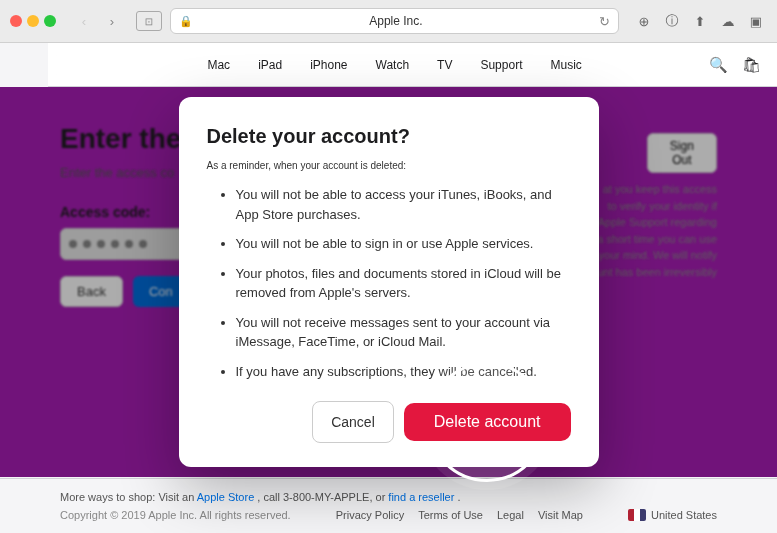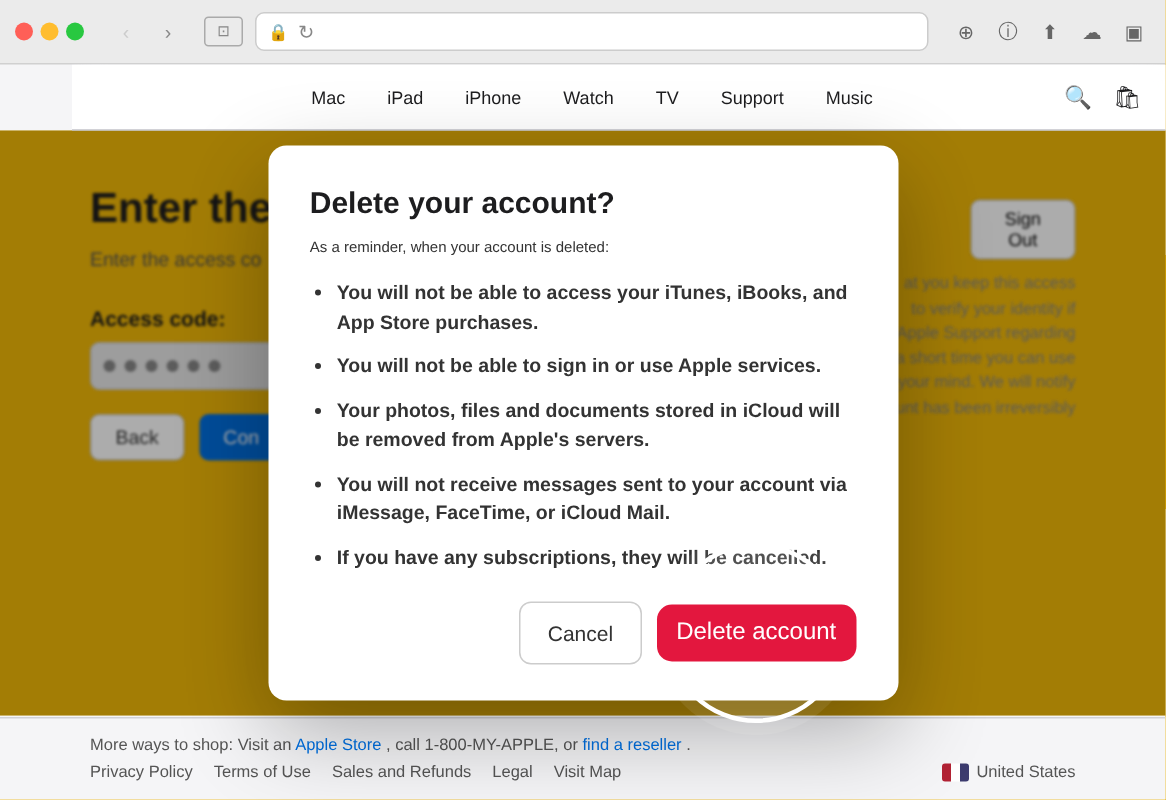--- a/index.html
+++ b/index.html
@@ -26,46 +26,46 @@
 
     
     .apple-nav { background: rgba(255,255,255,0.92); backdrop-filter: blur(10px); border-bottom: 1px solid #d2d2d7; display: flex; align-items: center; padding: 0 16px; height: 44px; margin-left: 48px; }
     .apple-logo { margin-right: 16px; font-size: 18px; color: #1d1d1f; }
     .nav-items { display: flex; flex: 1; justify-content: center; gap: 0; }
     .nav-item { padding: 0 14px; height: 44px; display: flex; align-items: center; font-size: 12px; color: #1d1d1f; cursor: pointer; }
     .nav-right { display: flex; align-items: center; gap: 14px; }
     .nav-icon-btn { background: none; border: none; cursor: pointer; color: #1d1d1f; font-size: 15px; }
 
     
-    .page-bg { background: #eab308; position: relative; }
+    .page-bg { background: #a21caf; position: relative; }
 
     
     .main-content { padding: 36px 60px 20px; position: relative; filter: blur(1px) brightness(0.97); }
     .page-title { font-size: 28px; font-weight: 600; color: #1d1d1f; margin-bottom: 10px; }
     .page-subtitle { font-size: 13px; color: #555; margin-bottom: 24px; max-width: 500px; }
     .access-code-label { font-size: 14px; font-weight: 600; color: #1d1d1f; margin-bottom: 8px; }
     .access-code-input { width: 180px; height: 32px; border: 1px solid #ccc; border-radius: 6px; background: #e8e8e8; display: flex; align-items: center; padding: 0 8px; gap: 6px; }
     .dot { width: 8px; height: 8px; border-radius: 50%; background: #888; }
     .btn-row { display: flex; gap: 10px; margin-top: 16px; }
     .btn-back { padding: 7px 16px; background: #fff; border: 1px solid #ccc; border-radius: 6px; font-size: 13px; cursor: pointer; color: #333; }
     .btn-continue { padding: 7px 16px; background: #0071e3; color: white; border: none; border-radius: 6px; font-size: 13px; cursor: pointer; }
 
     
     .modal-overlay { position: absolute; top: 0; left: 0; width: 100%; height: 100%; background: rgba(0,0,0,0.3); display: flex; align-items: center; justify-content: center; z-index: 100; }
     .modal { background: white; border-radius: 12px; padding: 28px 28px 24px; width: 420px; box-shadow: 0 20px 60px rgba(0,0,0,0.3); position: relative; }
     .modal-title { font-size: 20px; font-weight: 600; color: #1d1d1f; margin-bottom: 12px; }
     .modal-intro { font-size: 10px; color: #333; margin-bottom: 14px; }
-    .modal-list { margin-left: 18px; margin-bottom: 20px; font-weight: bold; }
+    .modal-list { margin-left: 29px; margin-bottom: 20px; }
     .modal-list li { font-size: 13px; color: #333; margin-bottom: 10px; line-height: 1.5; }
     .modal-actions { display: flex; justify-content: flex-end; gap: 10px; align-items: center; }
     .btn-cancel { padding: 12px 18px; background: white; border: 1px solid #ccc; border-radius: 8px; font-size: 14px; cursor: pointer; color: #333; }
 
     
     .delete-btn-wrapper { position: relative; }
-    .delete-btn { padding: 10px 13px; background: #e3173e; color: white; border: none; border-radius: 10px; font-size: 16px; font-weight: 500; cursor: pointer; position: relative; z-index: 2; }
+    .delete-btn { padding: 10px 30px; background: #e3173e; color: white; border: none; border-radius: 10px; font-size: 16px; font-weight: 500; cursor: pointer; position: relative; z-index: 2; }
     .spotlight-circle { position: absolute; width: 120px; height: 120px; border-radius: 50%; background: rgba(255,255,255,0.15); border: 3px solid white; top: 50%; left: 50%; transform: translate(-50%, -50%); z-index: 1; pointer-events: none; box-shadow: 0 0 0 8px rgba(255,255,255,0.08); }
 
     
     .footer { position: absolute; bottom: 0; left: 0; right: 0; background: #f5f5f7; border-top: 1px solid #d2d2d7; padding: 12px 60px; }
     .footer-top { font-size: 11px; color: #555; margin-bottom: 6px; }
     .footer-top a { color: #0071e3; text-decoration: none; text-align: center; }
     .footer-bottom { display: flex; align-items: center; justify-content: space-between; }
     .footer-copy { font-size: 11px; color: #888; }
     .footer-links { display: flex; gap: 14px; }
     .footer-link { font-size: 11px; color: #555; text-decoration: none; }
@@ -82,20 +82,21 @@
       <div class="traffic-light tl-yellow"></div>
       <div class="traffic-light tl-green"></div>
     </div>
     <div class="nav-buttons">
       <button class="nav-btn disabled">‹</button>
       <button class="nav-btn">›</button>
     </div>
     <div class="tab-bar-icon">⊡</div>
     <div class="address-bar">
       <span class="lock-icon">🔒</span>
+      <span class="address-text">Apple Inc.</span>
       <span class="reload-btn">↻</span>
     </div>
     <div class="browser-actions">
       <button class="action-btn">⊕</button>
       <button class="action-btn">ⓘ</button>
       <button class="action-btn">⬆</button>
       <button class="action-btn">☁</button>
       <button class="action-btn">▣</button>
     </div>
   </div>
@@ -169,29 +170,29 @@
         </div>
       </div>
     </div>
   </div>
 </div>
 
 <div class="footer">
   <div class="footer-top">
     <span>More ways to shop: Visit an</span>
     <a href="#">Apple Store</a>
-    <span>, call 1-800-MY-APPLE, or</span>
+    <span>, call 3-800-MY-APPLE, or</span>
     <a href="#">find a reseller</a>
     <span>.</span>
   </div>
   <div class="footer-bottom">
+    <span class="footer-copy">Copyright © 2019 Apple Inc. All rights reserved.</span>
     <div class="footer-links">
       <a href="#" class="footer-link">Privacy Policy</a>
       <a href="#" class="footer-link">Terms of Use</a>
-      <a href="#" class="footer-link">Sales and Refunds</a>
       <a href="#" class="footer-link">Legal</a>
       <a href="#" class="footer-link">Visit Map</a>
     </div>
     <div class="footer-country">
       <div class="flag-icon"></div>
       <span>United States</span>
     </div>
   </div>
 </div>
 

